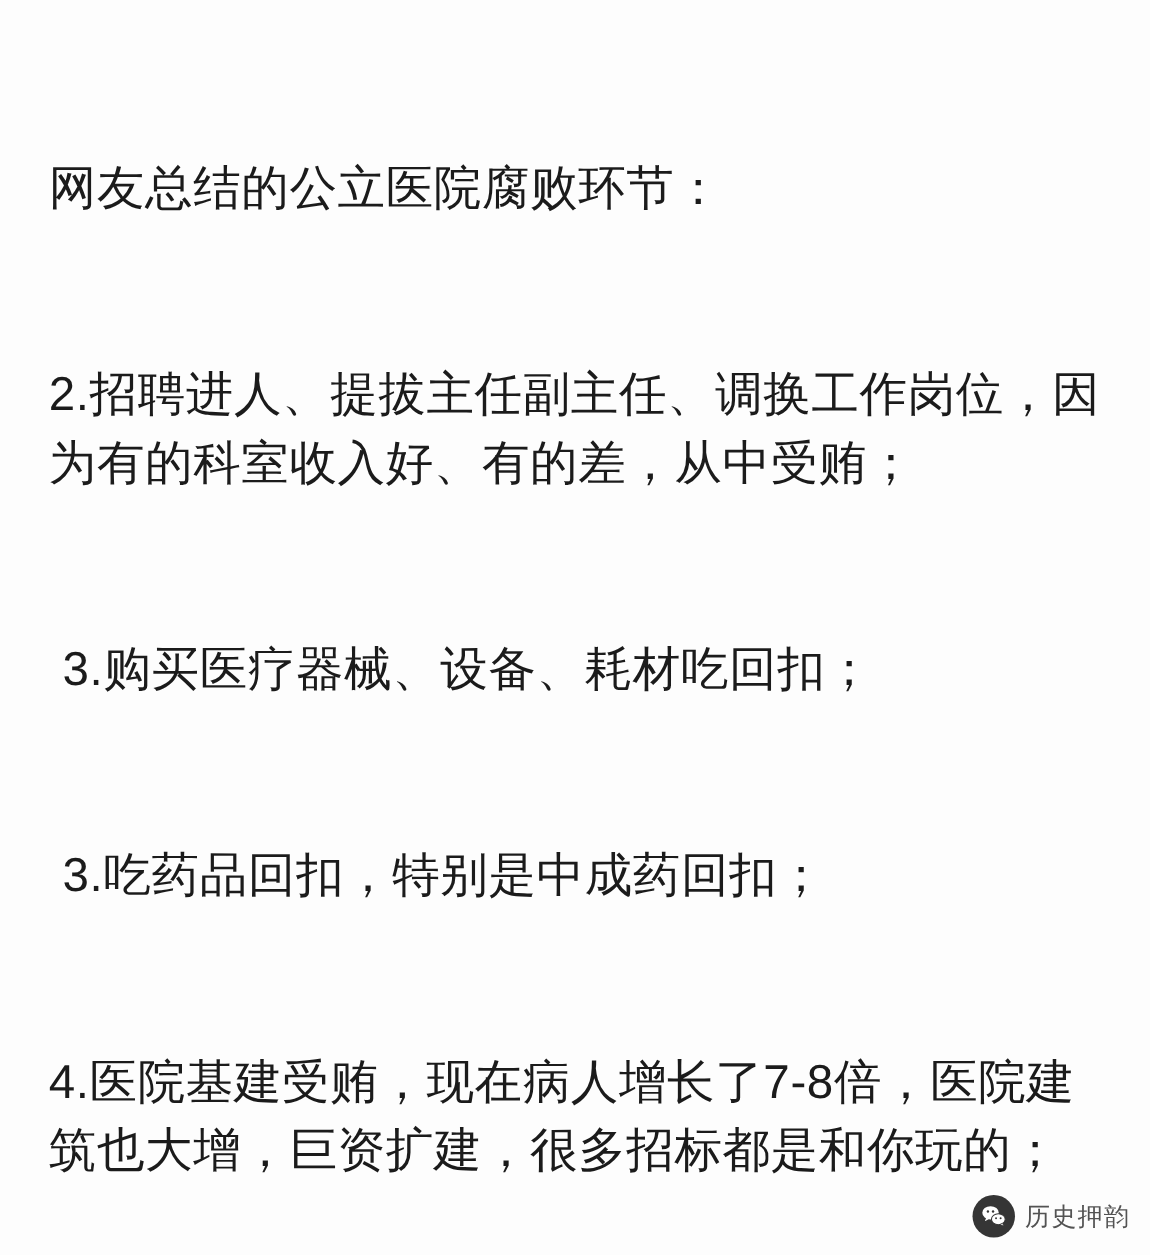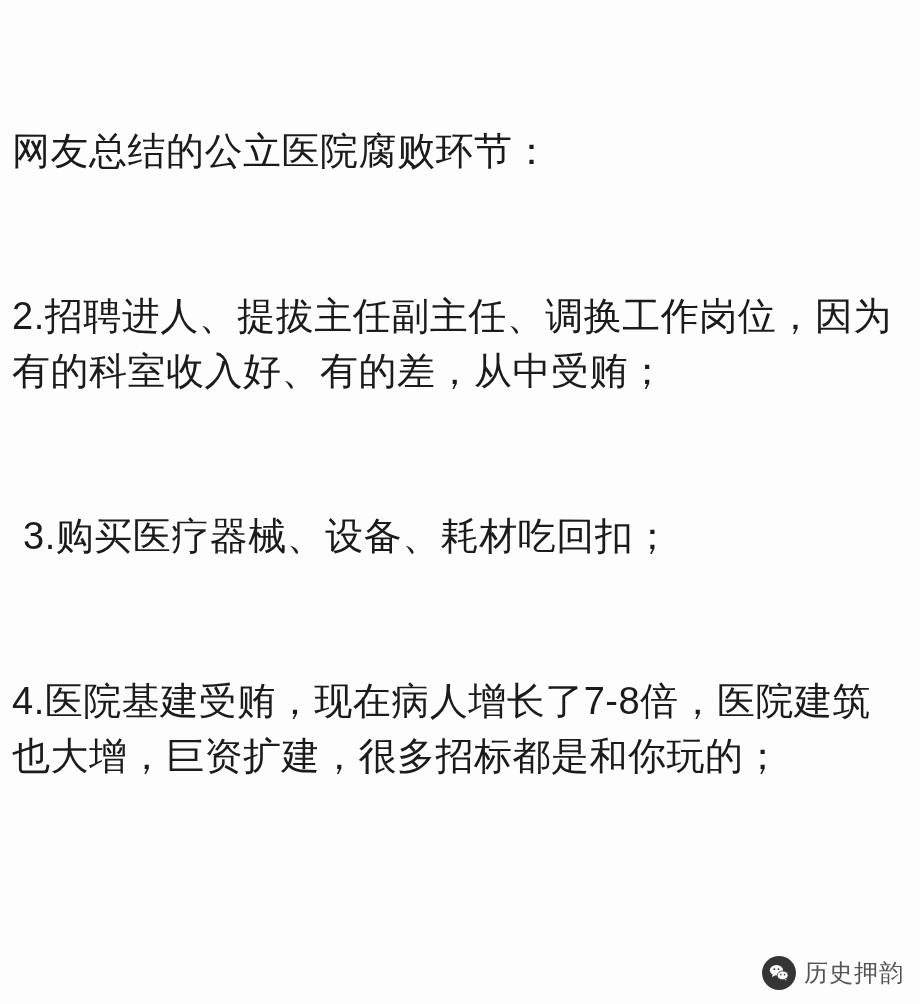--- a/index.html
+++ b/index.html
@@ -13,21 +13,21 @@
     font-family: "Liberation Sans", "DejaVu Sans", sans-serif;
     overflow: hidden;
     position: relative;
   }
   .page {
     position: relative;
     width: 920px;
     height: 1004px;
     background: #fdfdfd;
     box-sizing: border-box;
-    padding: 14px 22px 0 12px;
+    padding: 14px 22px 0 39px;
   }
   .text-block {
     color: #1b1b1b;
     font-size: 38px;
     line-height: 55px;
     letter-spacing: 0.5px;
     font-weight: 500;
     white-space: pre-wrap;
     word-break: break-all;
   }
@@ -50,34 +50,35 @@
     height: 34px;
     border-radius: 50%;
     background: #2b2b2b;
     display: flex;
     align-items: center;
     justify-content: center;
     flex: 0 0 auto;
   }
   .wm-logo svg { display: block; }
   .wm-text {
-    font-size: 24px;
+    font-size: 20px;
     color: #4a4a4a;
     letter-spacing: 1px;
     white-space: nowrap;
   }
 </style>
 </head>
 <body>
 
 <div class="page">
   <div class="text-block">
     <span class="line">网友总结的公立医院腐败环节：</span>
     <span class="line">2.招聘进人、提拔主任副主任、调换工作岗位，因为有的科室收入好、有的差，从中受贿；</span>
     <span class="line"> 3.购买医疗器械、设备、耗材吃回扣；</span>
+    <span class="line"> 3.吃药品回扣，特别是中成药回扣；</span>
     <span class="line">4.医院基建受贿，现在病人增长了7-8倍，医院建筑也大增，巨资扩建，很多招标都是和你玩的；</span>
     
     
     
     
     
   </div>
 
   <div class="watermark">
     <span class="wm-logo">

